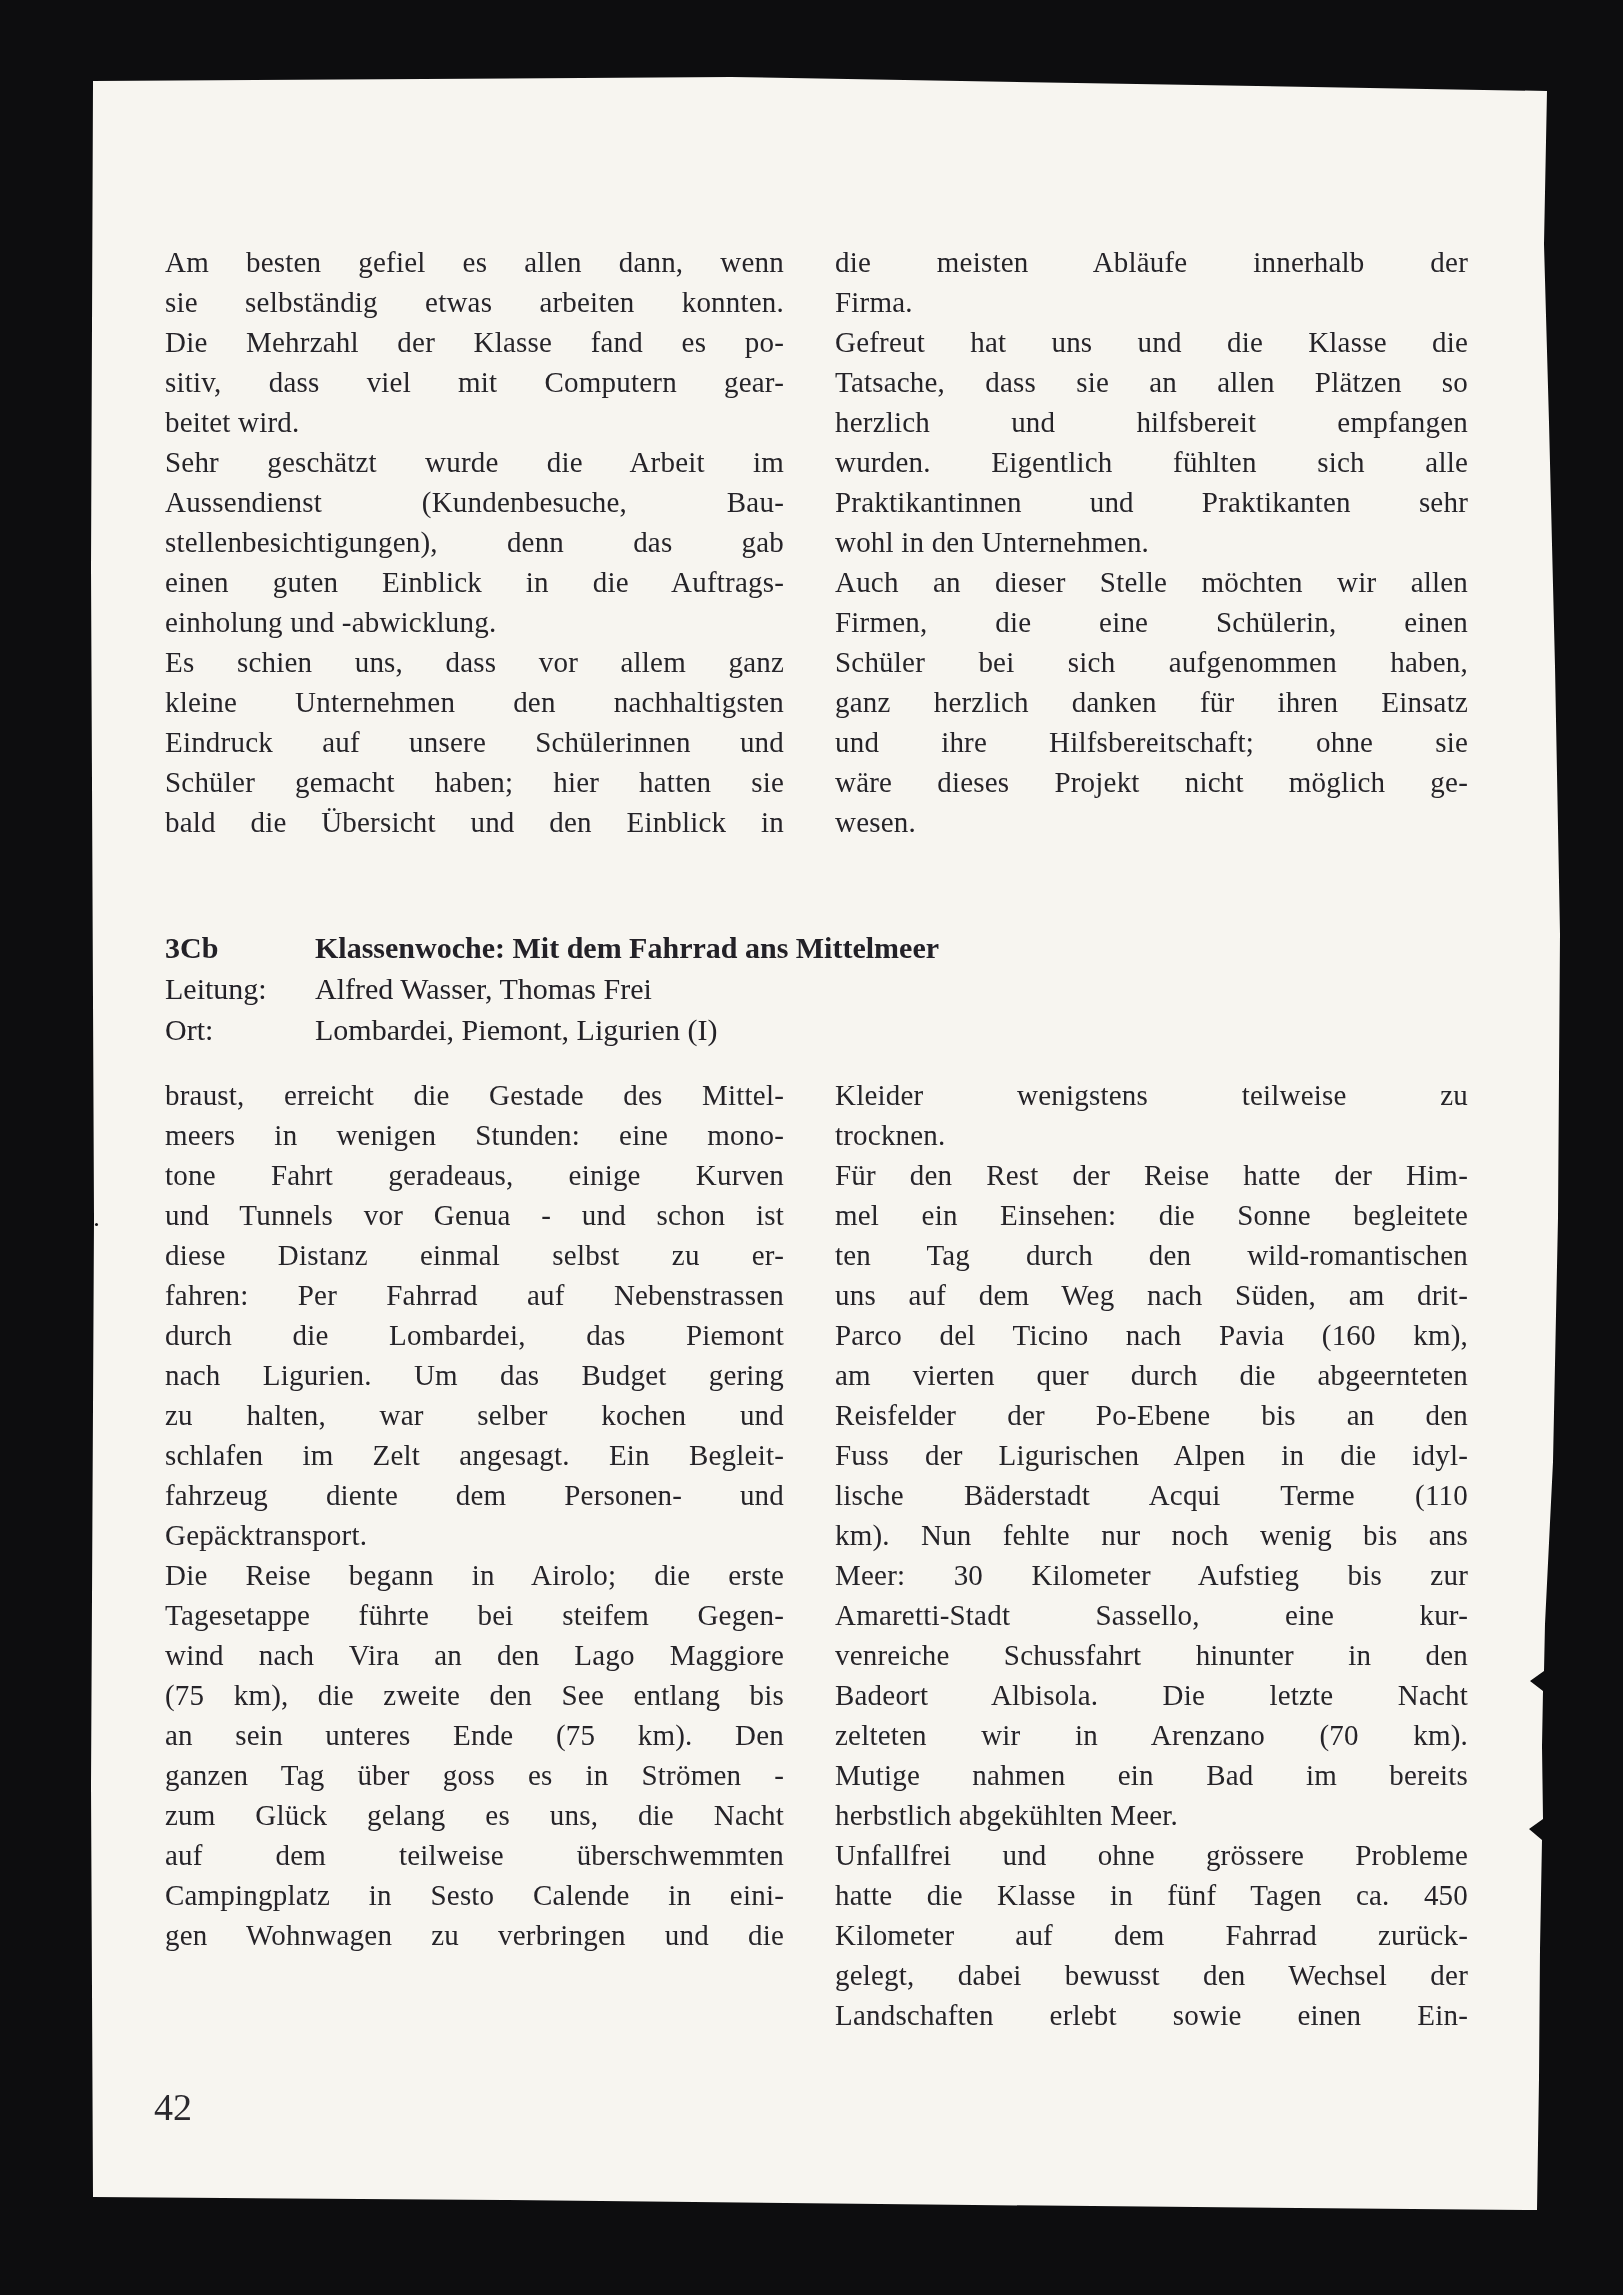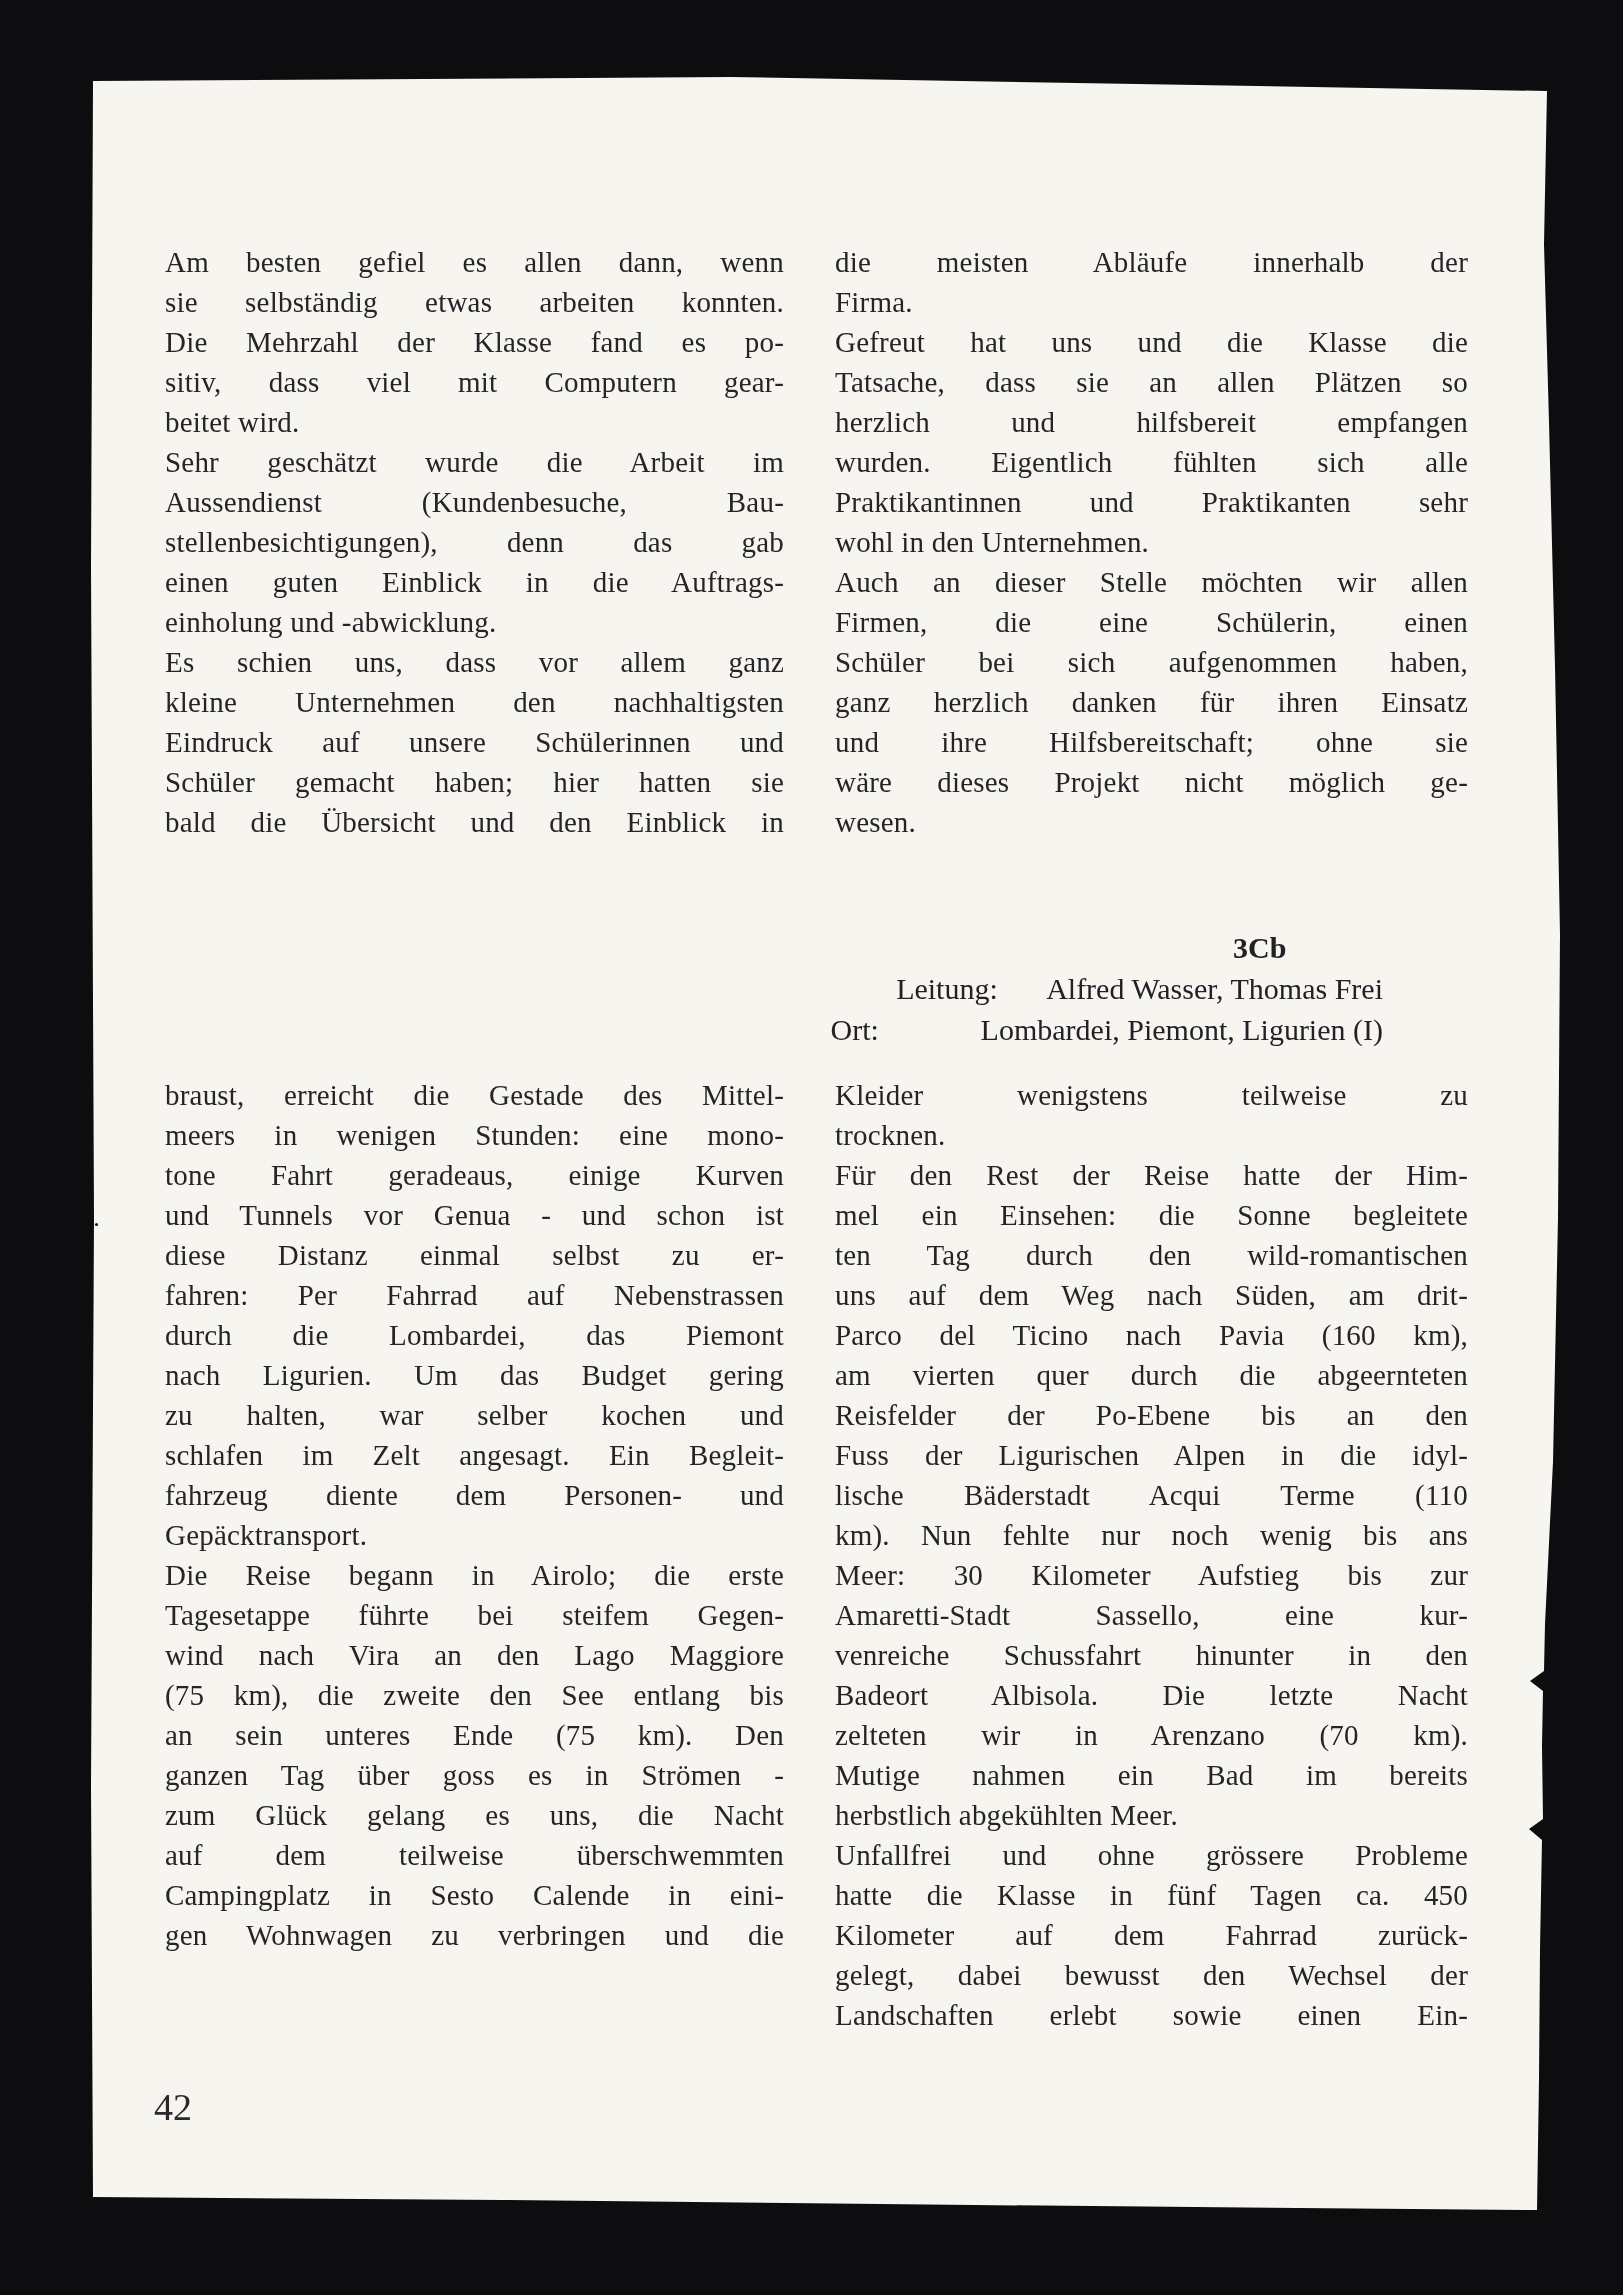--- a/index.html
+++ b/index.html
@@ -29,21 +29,21 @@
     line-height:40px;
     color:#262429;
     letter-spacing:0.2px;
   }
   .col .line{text-align:justify;text-align-last:justify;white-space:nowrap;}
   .col .line.end{text-align:left;text-align-last:left;}
   .header-block{
     position:absolute;left:165px;top:927px;width:1218px;
     font-size:30px;line-height:41px;color:#232127;
   }
-  .header-row{display:flex;justify-content:flex-end;}
+  .header-row{display:flex;}
   .header-row .hlabel{width:150px;flex:0 0 150px;}
   .header-row.title-row{font-weight:700;}
   .page-number{
     position:absolute;left:154px;top:2085px;
     font-size:38px;color:#2a282d;
   }
   .speck{position:absolute;background:#151416;border-radius:50%;}
 </style>
 </head>
 <body>
@@ -83,20 +83,21 @@
         <div class="line">Schüler bei sich aufgenommen haben,</div>
         <div class="line">ganz herzlich danken für ihren Einsatz</div>
         <div class="line">und ihre Hilfsbereitschaft; ohne sie</div>
         <div class="line">wäre dieses Projekt nicht möglich ge-</div>
         <div class="line end">wesen.</div>
       </div>
 
     <div class="header-block">
       <div class="header-row title-row">
         <span class="hlabel">3Cb</span>
+        <span>Klassenwoche: Mit dem Fahrrad ans Mittelmeer</span>
       </div>
       <div class="header-row">
         <span class="hlabel">Leitung:</span>
         <span>Alfred Wasser, Thomas Frei</span>
       </div>
       <div class="header-row">
         <span class="hlabel">Ort:</span>
         <span>Lombardei, Piemont, Ligurien (I)</span>
       </div>
     </div>

